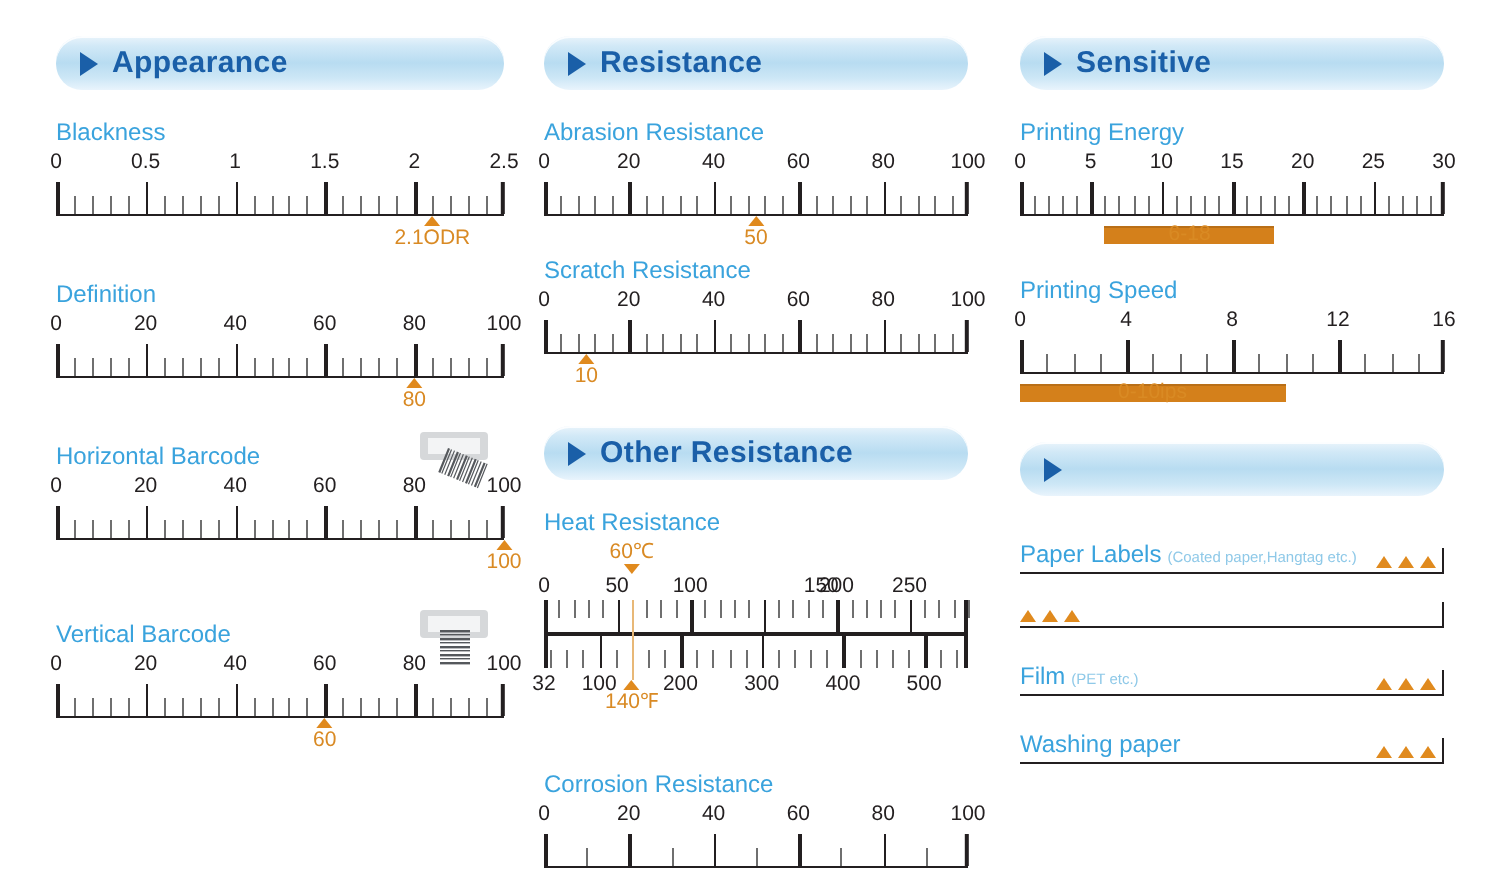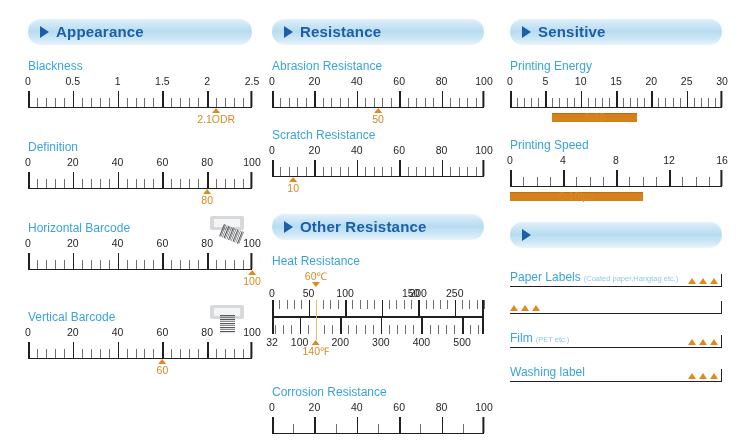--- a/index.html
+++ b/index.html
@@ -758,21 +758,21 @@
           <span class="lr-note">(PET etc.)</span>
         </div>
         <div class="rating">
           <i></i>
           <i></i>
           <i></i>
         </div>
       </div>
       <div class="label-row" style="margin-bottom: 9px;">
         <div class="lr-text">
-          <span class="lr-name">Washing label</span>
+          <span class="lr-name">Washing paper</span>
         </div>
         <div class="rating">
           <i></i>
           <i></i>
           <i></i>
         </div>
       </div>
     </div>
 </div>
 

